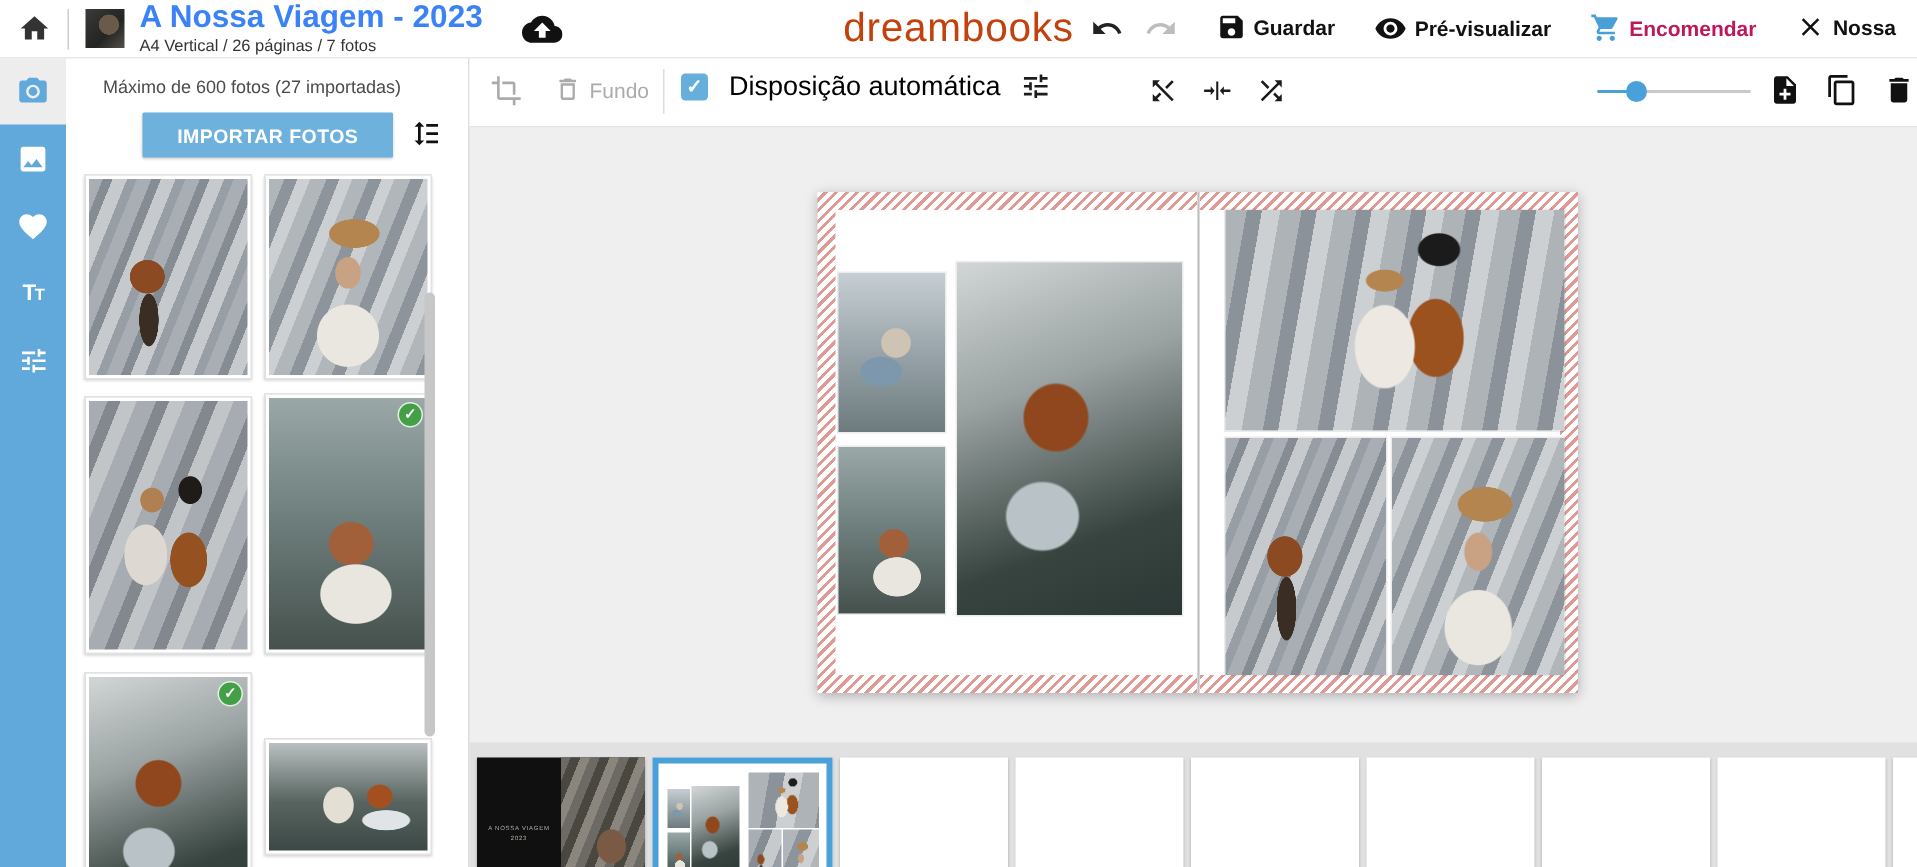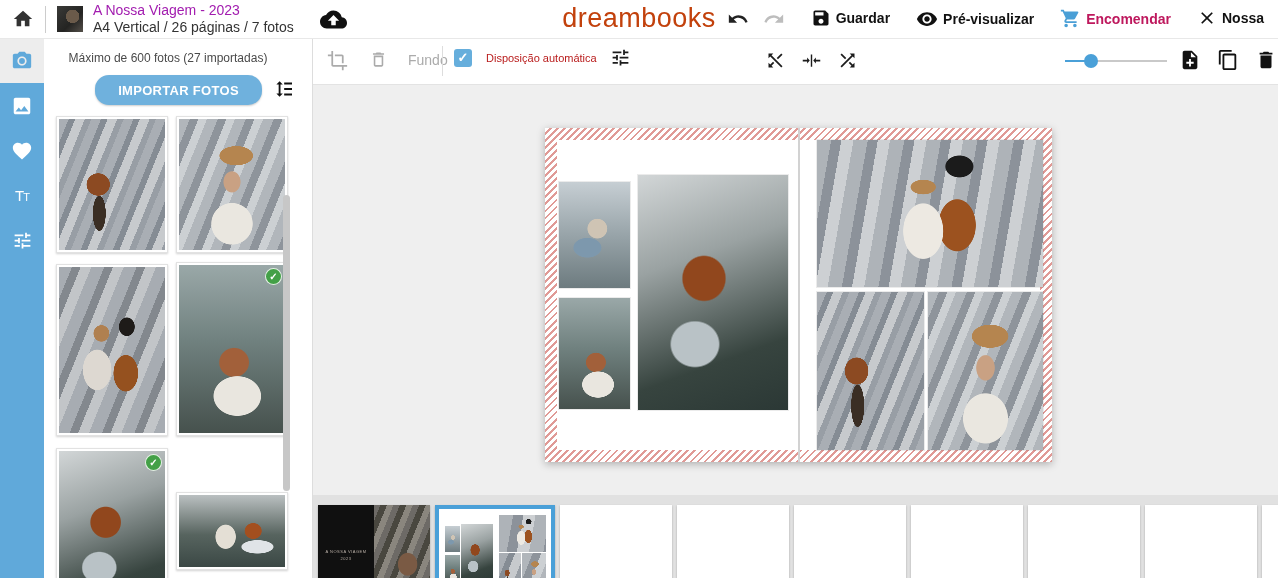--- a/index.html
+++ b/index.html
@@ -9,44 +9,44 @@
 
   
   .topbar{position:absolute;top:0;left:0;right:0;height:38px;background:#fff;z-index:30;
           display:flex;align-items:center;border-bottom:1px solid #e8e8e8}
   .tb-home{margin-left:12px;cursor:pointer}
   .tb-vdiv{width:1px;height:27px;background:#ccc;margin:0 11px 0 11px}
   .tb-thumb{width:26px;height:26px;flex:none;background:
       radial-gradient(circle at 60% 40%,#6a5a4a 0 30%,transparent 31%),
       linear-gradient(135deg,#3a3a38 0%,#242422 60%,#55504a 100%)}
   .tb-titles{margin-left:10px;line-height:1.18;white-space:nowrap}
-  .tb-title{color:#a21caf;font-size:14px;font-weight:400}
-  .tb-sub{color:#333;font-size:14px}
+  .tb-title{color:#3b82f6;font-size:21px;font-weight:700}
+  .tb-sub{color:#333;font-size:11px}
   .tb-cloud{margin-left:26px}
   .tb-logo{position:absolute;left:50%;top:3px;transform:translateX(-50%);
            font-size:27px;color:#c2410c;letter-spacing:.5px;font-weight:400}
   .tb-right{margin-left:auto;display:flex;align-items:flex-start;margin-right:14px}
   .tb-act{display:flex;align-items:center;gap:5px;font-size:14px;font-weight:700;color:#111;
           cursor:pointer;margin-left:26px;white-space:nowrap}
   .tb-act.blue{color:#be185d}
   .ic-undo{margin-left:0}
   .ic-redo{margin-left:14px}
 
   
   .rail{position:absolute;top:38px;left:0;width:44px;bottom:0;background:#60a9da;z-index:20}
   .rail-top{height:46px;background:#ededed;display:flex;align-items:center;justify-content:center}
   .rail-tab{height:45px;display:flex;align-items:center;justify-content:center;cursor:pointer}
-  .rail-text{color:#fff;font-weight:400;font-size:15px;letter-spacing:-1px}
+  .rail-text{color:#fff;font-weight:700;font-size:15px;letter-spacing:-1px}
   .rail-text .small{font-size:11px}
 
   
   .panel{position:absolute;top:38px;left:44px;width:248px;bottom:0;background:#fff;z-index:15;overflow:hidden}
   .capacity{position:absolute;top:13px;left:0;right:0;text-align:center;font-size:12px;color:#4a4a4a}
   .import-btn{position:absolute;top:37px;left:51px;width:167px;height:30px;background:#6fb1dd;color:#fff;
-              font-size:13px;font-weight:700;letter-spacing:.3px;border:none;border-radius:14px;
+              font-size:13px;font-weight:700;letter-spacing:.3px;border:none;border-radius:1px;
               display:flex;align-items:center;justify-content:center;cursor:pointer;
               box-shadow:0 1px 2px rgba(0,0,0,.2)}
   .sort-btn{position:absolute;top:40px;left:231px;cursor:pointer}
   .photo-grid{position:absolute;top:0;left:0;width:100%;height:100%}
   .thumb{position:absolute;background-color:#fff;border:1px solid #e2e2e2;padding:2px;cursor:pointer;
          background-origin:content-box;background-clip:content-box;box-shadow:0 1px 2px rgba(0,0,0,.18);
          box-sizing:border-box}
   .pp1{left:12px;top:78px;width:112px;height:137px}
   .pp2{left:132px;top:78px;width:112px;height:137px}
   .pp3{left:12px;top:226px;width:112px;height:172px}
@@ -56,27 +56,27 @@
   .check{position:absolute;top:5px;right:5px;width:15px;height:15px;border-radius:50%;background:#43a047;
          color:#fff;font-size:10px;line-height:15px;text-align:center;border:1px solid rgba(255,255,255,.85);
          font-weight:700}
   .panel-scroll{position:absolute;right:2px;top:157px;width:7px;height:296px;background:#c7c7c7;
                 border-radius:4px;cursor:pointer}
 
   
   .workspace{position:absolute;top:38px;left:312px;right:0;bottom:0;background:#efefef;border-left:1px solid #ddd}
   .wtoolbar{position:absolute;top:0;left:0;right:0;height:46px;background:#fff;border-bottom:1px solid #e3e3e3}
   .tb-crop{position:absolute;left:14px;top:12px;cursor:default}
-  .tb-fundo{position:absolute;left:56px;top:12px;display:flex;align-items:center;gap:20px;color:#ababab;
+  .tb-fundo{position:absolute;left:56px;top:12px;display:flex;align-items:center;gap:5px;color:#ababab;
             font-size:14px;cursor:default}
   .tb-divider{position:absolute;left:129px;top:8px;width:1px;height:30px;background:#ddd}
   .tb-auto{position:absolute;left:141px;top:9px;display:flex;align-items:center;cursor:pointer}
   .cbx{width:18px;height:18px;border-radius:3px;background:#66aedc;color:#fff;font-size:13px;font-weight:700;
        line-height:18px;text-align:center;flex:none}
-  .tb-auto-label{font-size:11px;color:#b91c1c;margin:0 13px 0 14px;white-space:nowrap}
+  .tb-auto-label{font-size:18px;color:#000000;margin:0 13px 0 14px;white-space:nowrap}
   .tb-shuffles{position:absolute;left:452px;top:12px;display:flex;gap:15px}
   .tb-shuffles .ibtn{cursor:pointer}
   .tb-slider{position:absolute;left:752px;top:15px;width:102px;height:16px;cursor:pointer}
   .sl-track{position:absolute;top:7px;left:0;width:100%;height:2px;background:#c9c9c9}
   .sl-fill{position:absolute;top:7px;left:0;width:25%;height:2px;background:#4aa0d8}
   .sl-thumb{position:absolute;top:1px;left:25%;width:14px;height:14px;margin-left:-7px;border-radius:50%;
             background:#4aa0d8}
   .tb-pages{position:absolute;left:866px;top:11px;display:flex;gap:16px}
   .tb-pages .ibtn{cursor:pointer}
 

